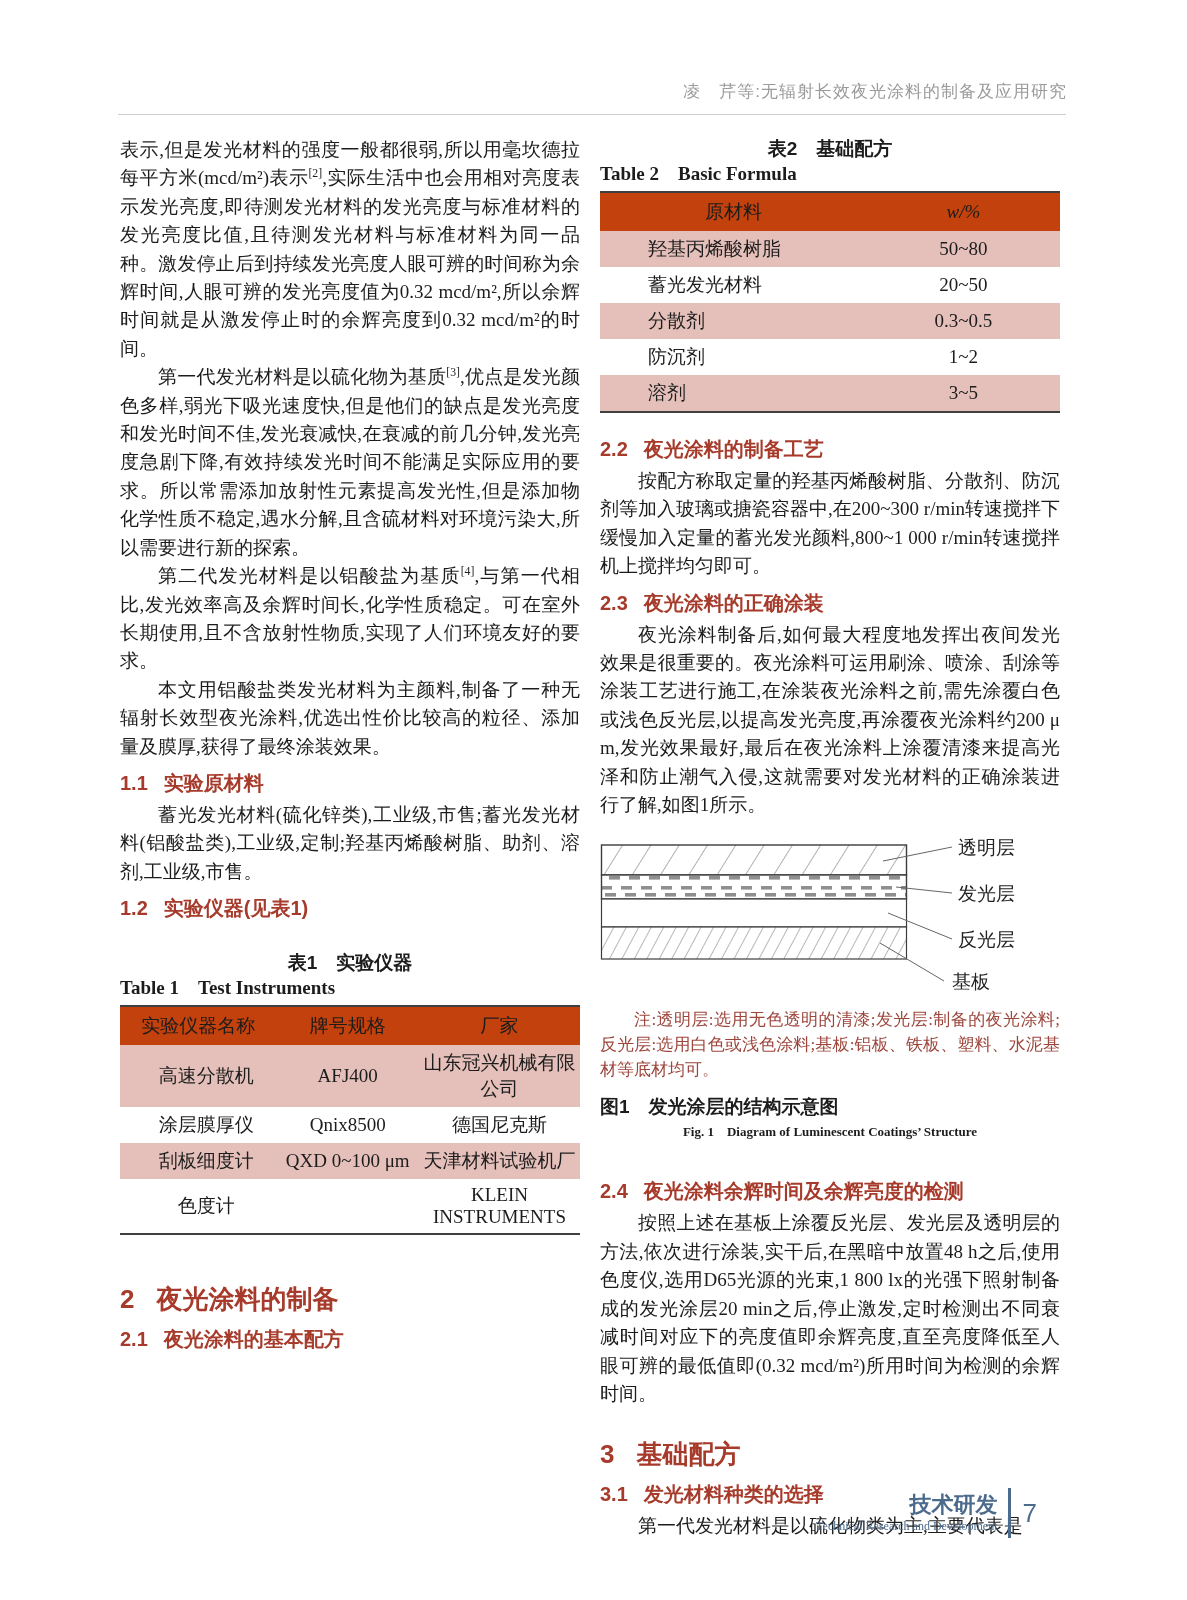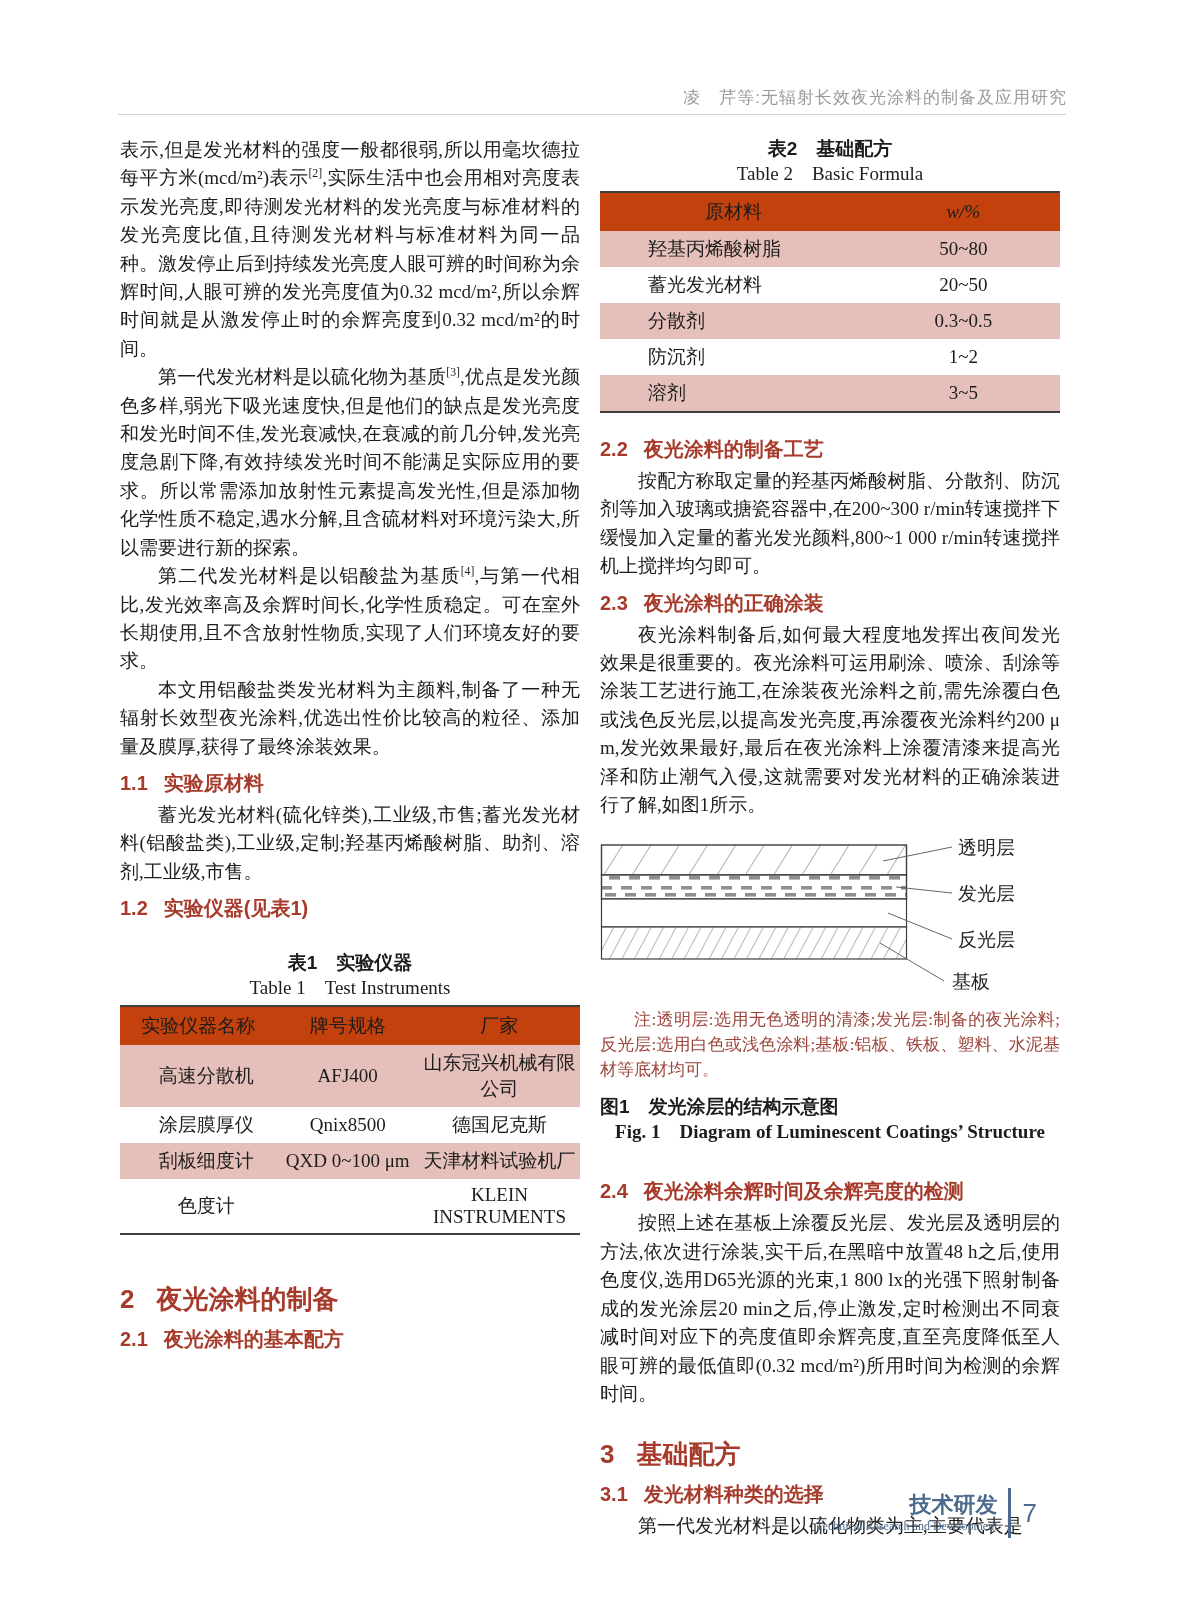--- a/index.html
+++ b/index.html
@@ -4,21 +4,21 @@
 <style>
   * { margin:0; padding:0; box-sizing:border-box; }
   html,body { background:#ffffff; }
   .page {
     position:relative; width:1187px; height:1600px; background:#ffffff;
     font-family:"Liberation Serif","DejaVu Serif",serif;
     color:#1c1c1c; overflow:hidden;
   }
   
   .running-head {
-    position:absolute; top:86px; right:120px;
+    position:absolute; top:80px; right:120px;
     font-family:"Liberation Sans","DejaVu Sans",sans-serif;
     font-size:17px; color:#9b9b9b; letter-spacing:1px;
   }
   .head-rule {
     position:absolute; top:114px; left:118px; width:948px; height:1px;
     background:#cfcfcf;
   }
   
   .col { position:absolute; top:130px; width:460px; }
   .col-left  { left:120px; }
@@ -45,21 +45,21 @@
   .mt-sec { margin-top:34px; }
   .mt-sub { margin-top:8px; }
   .mb-sub { margin-bottom:4px; }
 
   
   .tbl-caption-zh {
     font-family:"Liberation Sans","DejaVu Sans",sans-serif;
     font-weight:bold; font-size:19px; text-align:center; line-height:25px;
   }
   .tbl-caption-en {
-    font-weight:normal; font-size:19px; text-align:center; line-height:26px;
+    font-weight:bold; font-size:19px; text-align:left; line-height:26px;
     font-family:"Liberation Serif","DejaVu Serif",serif;
   }
   table.data-table {
     width:100%; border-collapse:collapse; margin-top:4px;
     border-top:2px solid #3f3f3f; border-bottom:2px solid #3f3f3f;
     font-size:19px;
   }
   table.data-table th {
     background:#c2410c; font-weight:normal; text-align:center; padding:6px 4px;
   }
@@ -78,21 +78,21 @@
   .fig-note {
     margin-top:10px; font-size:17px; line-height:25px; color:#9c453b;
     text-align:justify; text-indent:2em; word-break:break-all;
     font-family:"Liberation Serif","DejaVu Serif",serif;
   }
   .fig-caption-zh {
     margin-top:12px; text-align:left; font-weight:bold; font-size:19px;
     font-family:"Liberation Sans","DejaVu Sans",sans-serif; line-height:25px;
   }
   .fig-caption-en {
-    text-align:center; font-weight:bold; font-size:19px; line-height:26px;
+    text-align:center; font-weight:bold; font-size:13px; line-height:26px;
   }
 
   
   .footer {
     position:absolute; top:1488px; right:150px;
     display:flex; align-items:center;
     font-family:"Liberation Sans","DejaVu Sans",sans-serif; color:#4c6b8c;
   }
   .footer-textblock { display:flex; flex-direction:column; align-items:flex-end; }
   .footer-zh { font-size:22px; font-weight:bold; line-height:26px; }

